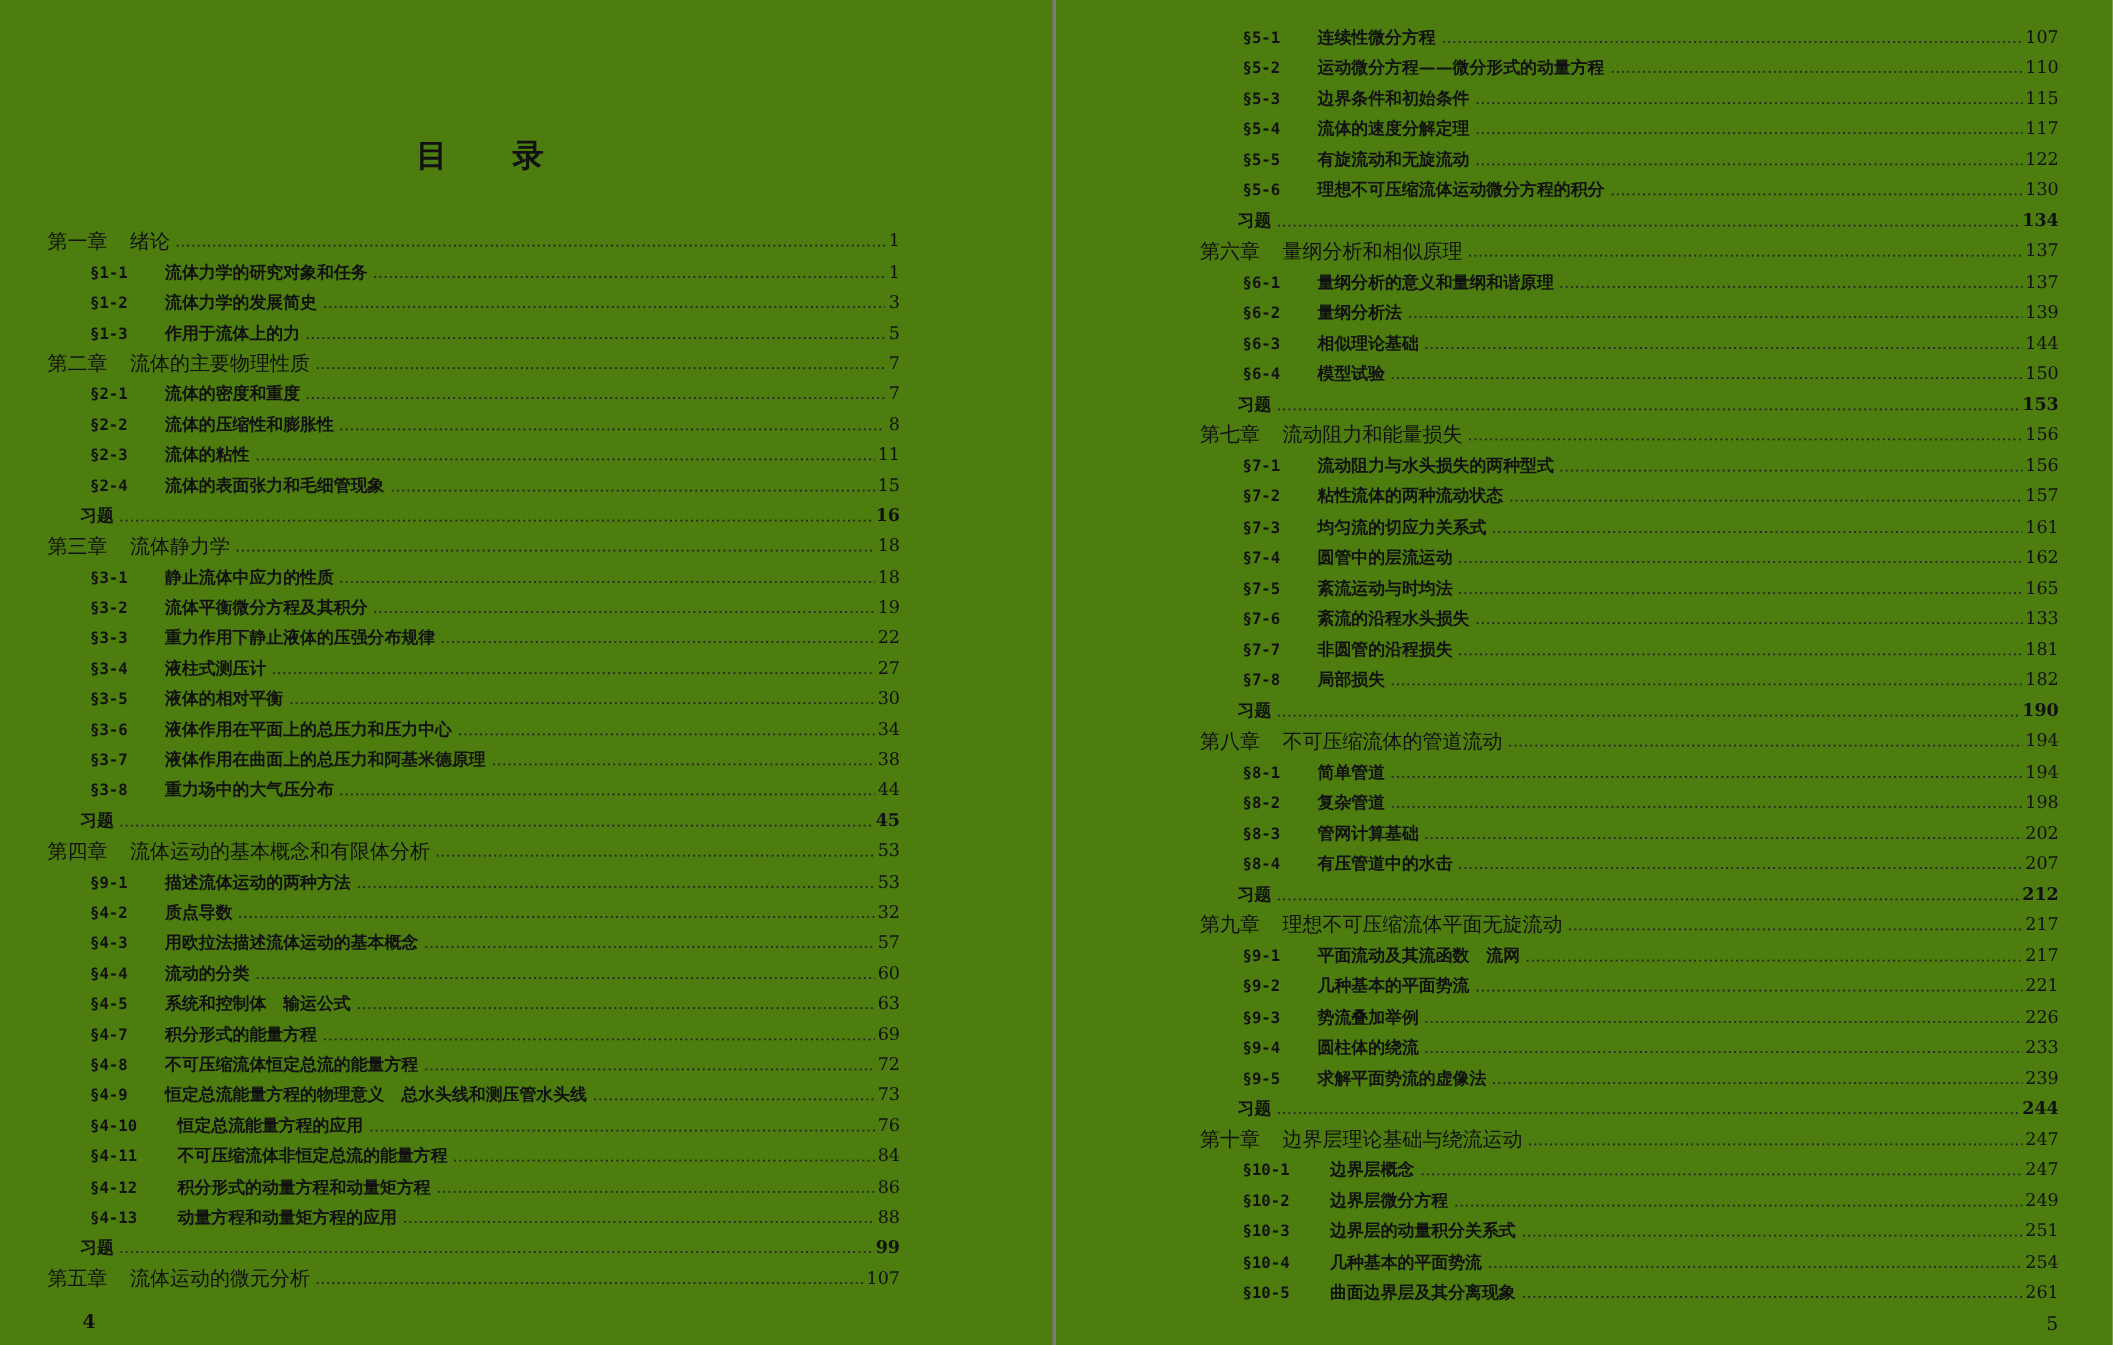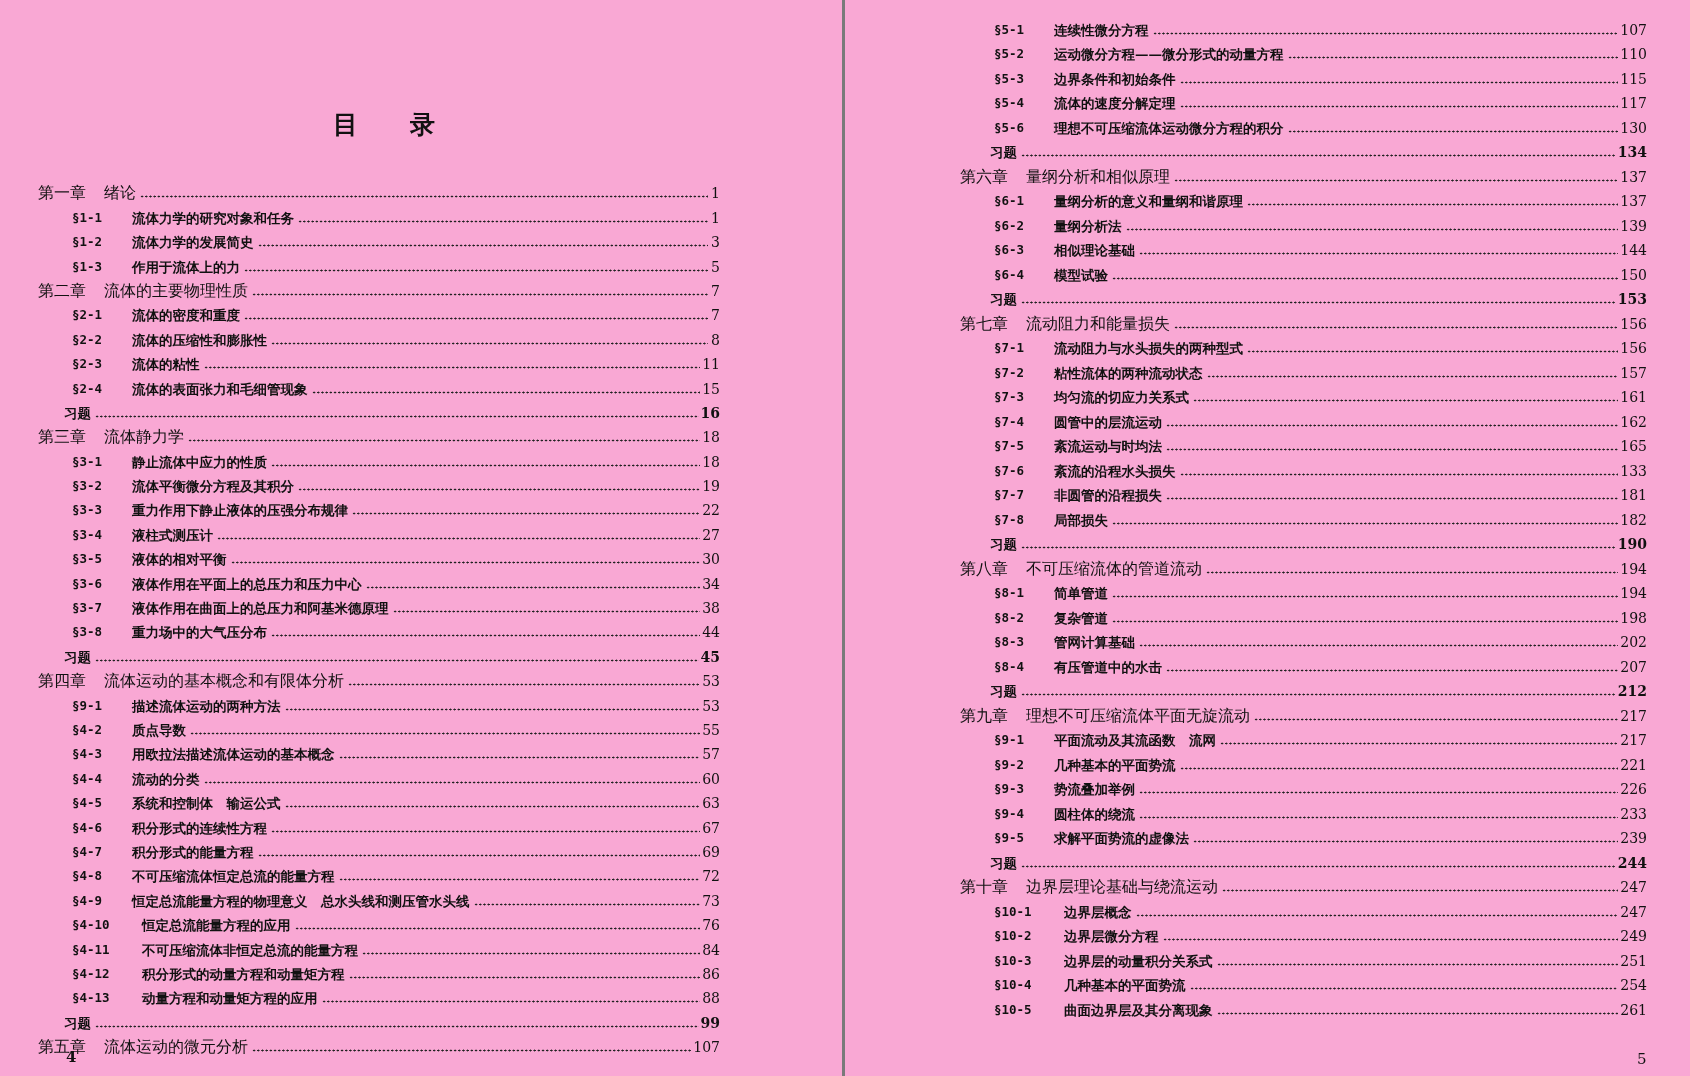--- a/index.html
+++ b/index.html
@@ -2,21 +2,21 @@
 <html><head>
 <meta charset="utf-8">
 <style>
   html, body { margin: 0; padding: 0; }
   body {
     width: 1690px; height: 1076px; overflow: hidden;
     background: #ffffff; position: relative;
     font-family: "DejaVu Serif", "Liberation Serif", serif;
     color: #111;
   }
-  .page { position: absolute; top: 0; height: 1076px; background: #f9a8d4; }
+  .page { position: absolute; top: 0; height: 1076px; background: #4d7c0f; }
   .page-left { left: 0; width: 1006px; }
   .page-right { left: 845px; width: 845px; }
   .divider {
     position: absolute; left: 842px; top: 0; width: 3px; height: 1076px;
     background: #7a7a7a;
   }
   .toc-title {
     position: absolute; left: 333px; top: 108px;
     font-family: "DejaVu Sans", sans-serif; font-weight: bold;
     font-size: 25px; letter-spacing: 52px; white-space: nowrap;
@@ -194,45 +194,39 @@
       <li class="row section">
         <span class="sec-no">§9-1</span>
         <span class="label">描述流体运动的两种方法</span>
         <span class="leader"></span>
         <span class="pg">53</span>
       </li>
       <li class="row section">
         <span class="sec-no">§4-2</span>
         <span class="label">质点导数</span>
         <span class="leader"></span>
-        <span class="pg">55</span>
+        <span class="pg">32</span>
       </li>
       <li class="row section">
         <span class="sec-no">§4-3</span>
         <span class="label">用欧拉法描述流体运动的基本概念</span>
         <span class="leader"></span>
         <span class="pg">57</span>
       </li>
       <li class="row section">
         <span class="sec-no">§4-4</span>
         <span class="label">流动的分类</span>
         <span class="leader"></span>
         <span class="pg">60</span>
       </li>
       <li class="row section">
         <span class="sec-no">§4-5</span>
         <span class="label">系统和控制体　输运公式</span>
         <span class="leader"></span>
         <span class="pg">63</span>
-      </li>
-      <li class="row section">
-        <span class="sec-no">§4-6</span>
-        <span class="label">积分形式的连续性方程</span>
-        <span class="leader"></span>
-        <span class="pg">67</span>
       </li>
       <li class="row section">
         <span class="sec-no">§4-7</span>
         <span class="label">积分形式的能量方程</span>
         <span class="leader"></span>
         <span class="pg">69</span>
       </li>
       <li class="row section">
         <span class="sec-no">§4-8</span>
         <span class="label">不可压缩流体恒定总流的能量方程</span>
@@ -306,20 +300,26 @@
         <span class="leader"></span>
         <span class="pg">115</span>
       </li>
       <li class="row section">
         <span class="sec-no">§5-4</span>
         <span class="label">流体的速度分解定理</span>
         <span class="leader"></span>
         <span class="pg">117</span>
       </li>
       <li class="row section">
+        <span class="sec-no">§5-5</span>
+        <span class="label">有旋流动和无旋流动</span>
+        <span class="leader"></span>
+        <span class="pg">122</span>
+      </li>
+      <li class="row section">
         <span class="sec-no">§5-6</span>
         <span class="label">理想不可压缩流体运动微分方程的积分</span>
         <span class="leader"></span>
         <span class="pg">130</span>
       </li>
       <li class="row exercise">
         <span class="label">习题</span>
         <span class="leader"></span>
         <span class="pg">134</span>
       </li>

